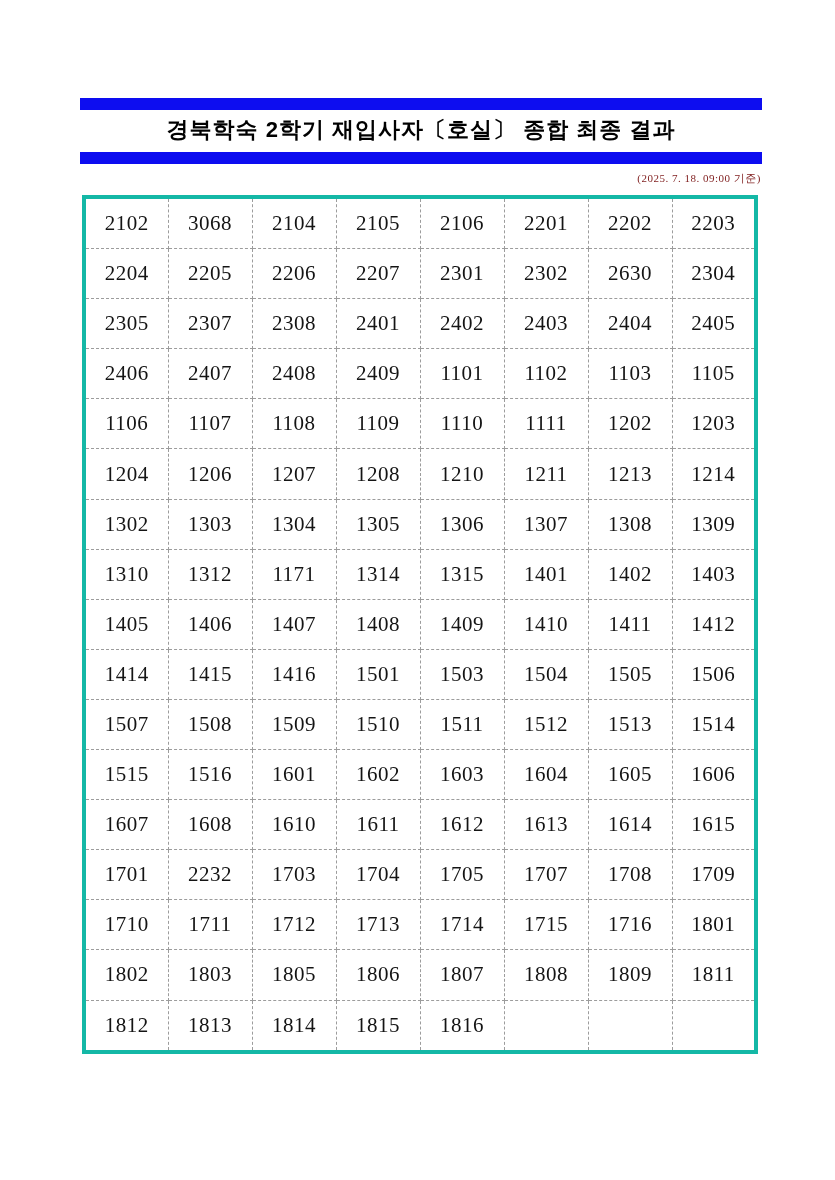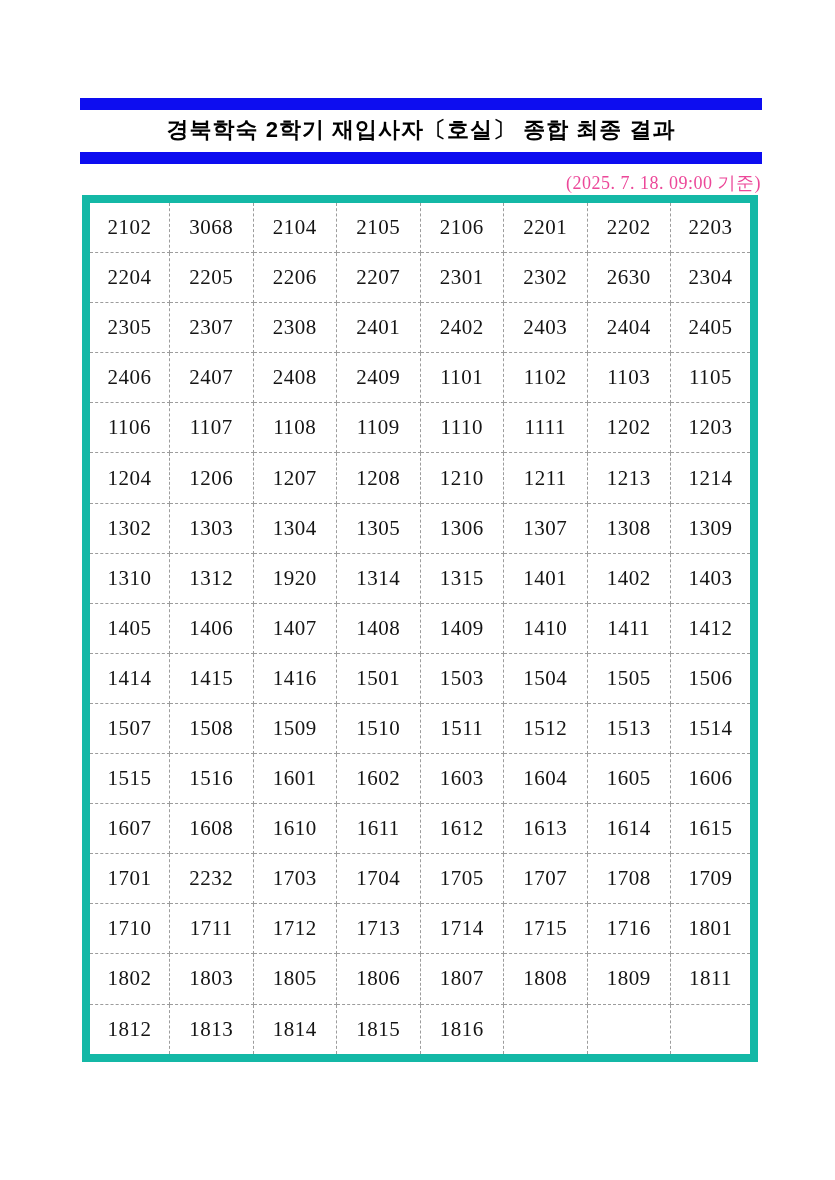--- a/index.html
+++ b/index.html
@@ -33,32 +33,32 @@
     font-weight: 700;
     font-size: 22px;
     line-height: 34px;
     letter-spacing: 1px;
     color: #000000;
     white-space: nowrap;
   }
   .date-note {
     margin-top: 7px;
     text-align: right;
-    font-size: 18px;
+    font-size: 11px;
     letter-spacing: 0.5px;
-    color: #ec4899;
+    color: #7f1d1d;
     padding-right: 1px;
     height: 22px;
   }
   table.room-table {
     margin-top: 2px;
     margin-left: 2px;
     width: 676px;
     border-collapse: collapse;
-    border: 8px solid #14b8a6;
+    border: 4px solid #14b8a6;
     table-layout: fixed;
   }
   table.room-table td {
     border: 1px dashed #9c9c9c;
     height: 47.1px;
     text-align: center;
     vertical-align: middle;
     font-size: 21px;
     letter-spacing: 0.5px;
     color: #141414;
@@ -145,21 +145,21 @@
           <td>1304</td>
           <td>1305</td>
           <td>1306</td>
           <td>1307</td>
           <td>1308</td>
           <td>1309</td>
         </tr>
         <tr>
           <td>1310</td>
           <td>1312</td>
-          <td>1920</td>
+          <td>1171</td>
           <td>1314</td>
           <td>1315</td>
           <td>1401</td>
           <td>1402</td>
           <td>1403</td>
         </tr>
         <tr>
           <td>1405</td>
           <td>1406</td>
           <td>1407</td>

